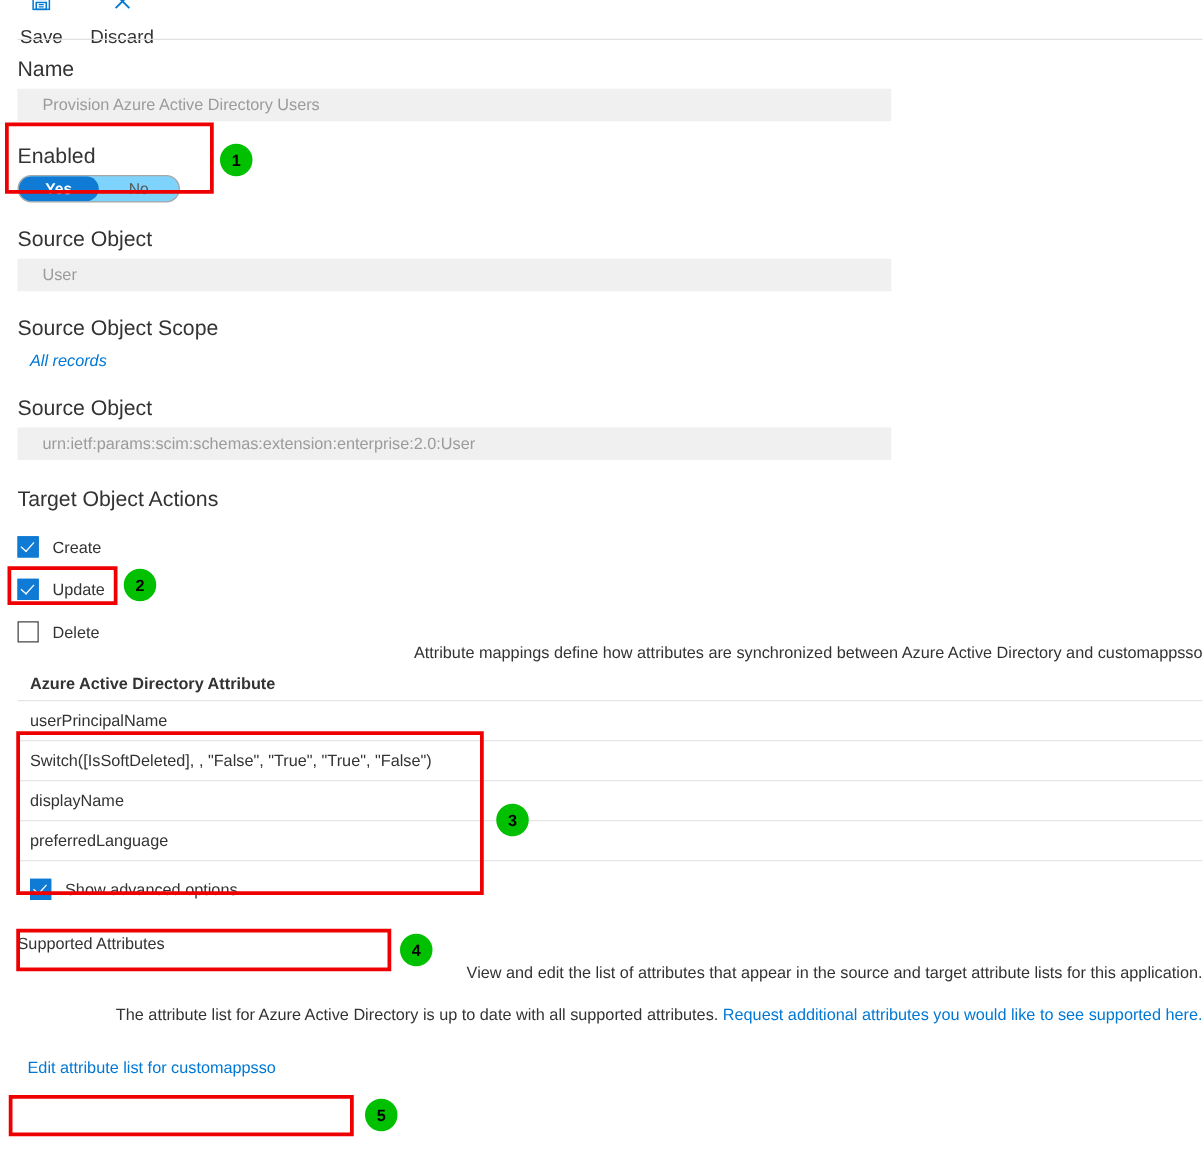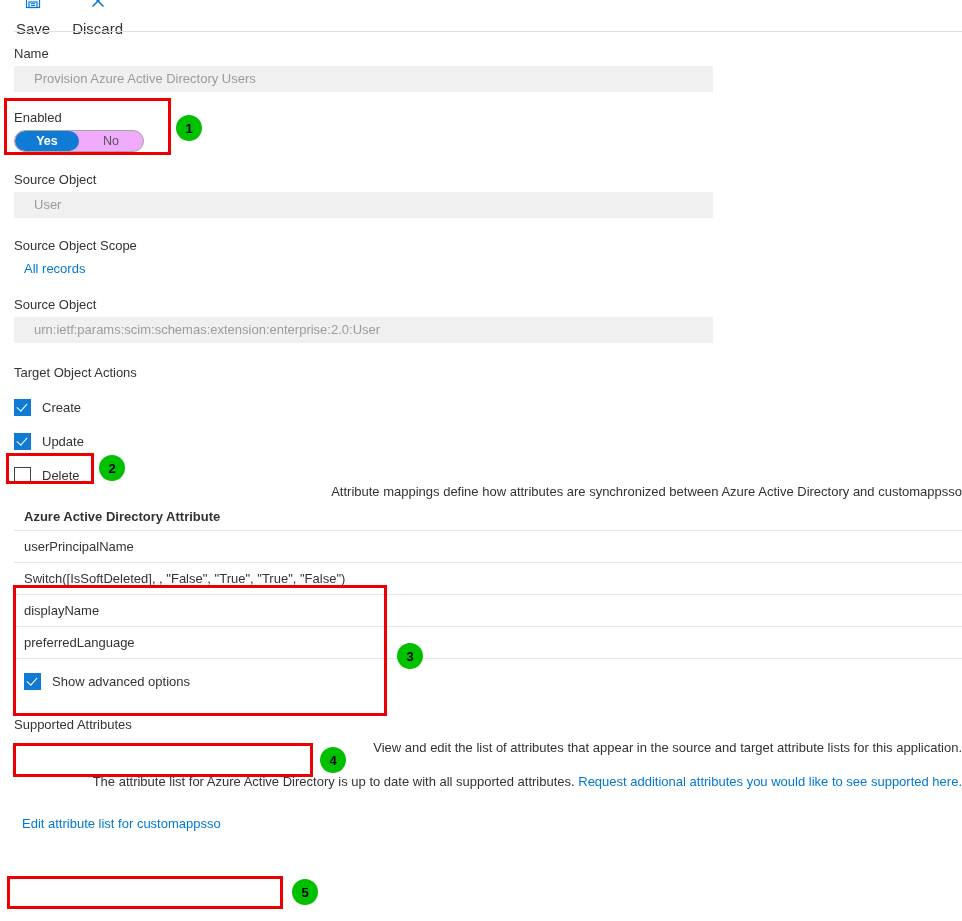--- a/index.html
+++ b/index.html
@@ -47,21 +47,21 @@
   
   .body {
     position: absolute;
     top: 32px;
     left: 0;
     right: 0;
     bottom: 0;
     padding-left: 14px;
   }
   .field-label {
-    font-size: 13px;
+    font-size: 17px;
     color: #333333;
     margin-top: 16px;
     margin-bottom: 5px;
   }
   .disabled-input {
     width: 699px;
     height: 26px;
     line-height: 26px;
     background: #f0f0f0;
     color: #9b9b9b;
@@ -80,21 +80,21 @@
   
   .toggle {
     width: 130px;
     height: 22px;
     border: 1px solid #a6a6a6;
     border-radius: 11px;
     display: flex;
     box-sizing: border-box;
     overflow: hidden;
     cursor: pointer;
-    background: #f0abfc;
+    background: #7dd3fc;
   }
   .toggle-opt {
     flex: 1;
     display: flex;
     align-items: center;
     justify-content: center;
     font-size: 12.5px;
     color: #555555;
     height: 100%;
     box-sizing: border-box;
@@ -237,21 +237,21 @@
   <div class="field-label" style="margin-top:18px;">Enabled</div>
   <div class="toggle">
     <div class="toggle-opt on">Yes</div>
     <div class="toggle-opt">No</div>
   </div>
 
   <div class="field-label" style="margin-top:20px;">Source Object</div>
   <div class="disabled-input">User</div>
 
   <div class="field-label" style="margin-top:20px;">Source Object Scope</div>
-  <div style="margin-left:10px;margin-top:8px;">
+  <div style="margin-left:10px;margin-top:8px;font-style:italic;">
     <span class="link">All records</span>
   </div>
 
   <div class="field-label" style="margin-top:21px;">Source Object</div>
   <div class="disabled-input">urn:ietf:params:scim:schemas:extension:enterprise:2.0:User</div>
 
   <div class="field-label" style="margin-top:22px;margin-bottom:0;">Target Object Actions</div>
 
   <div class="cb-row" style="margin-top:19px;">
     <span class="cb checked"></span>

